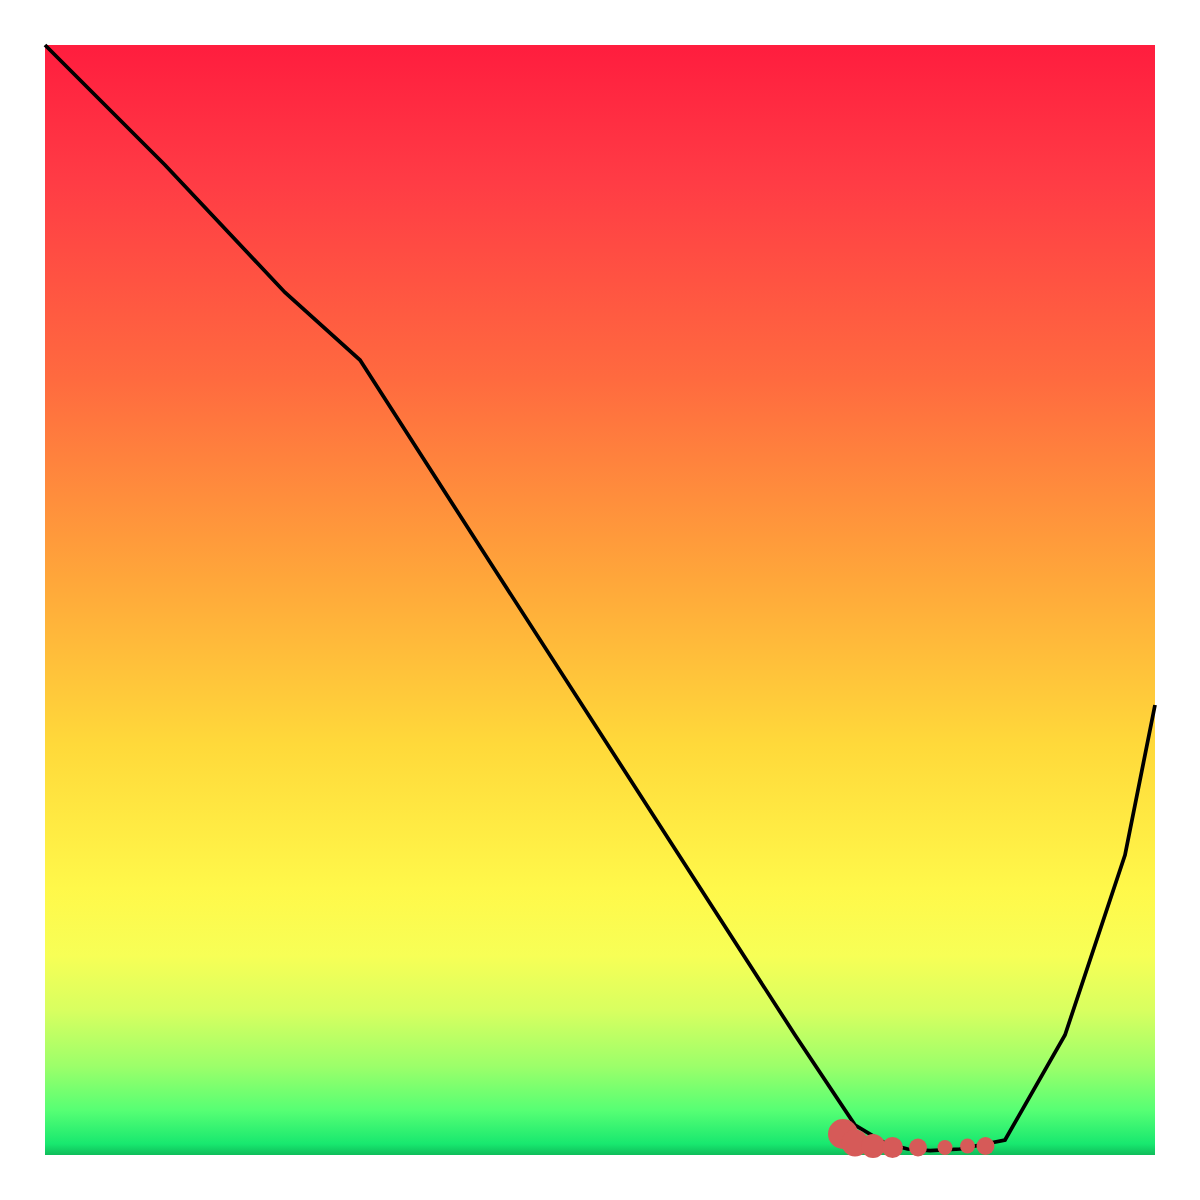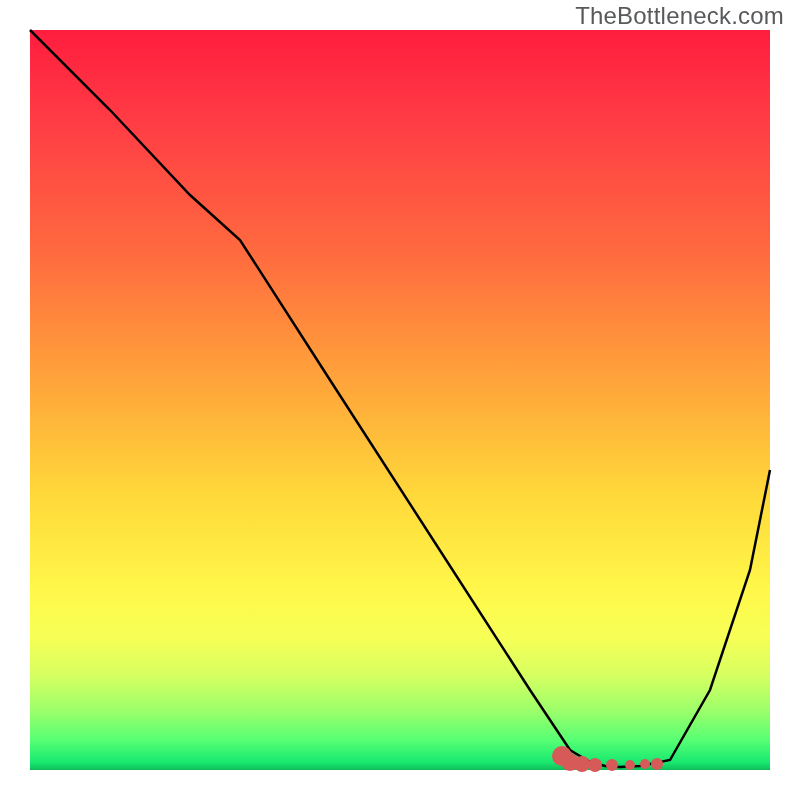--- a/index.html
+++ b/index.html
@@ -52,21 +52,20 @@
     width: 740px;
     height: 740px;
     overflow: visible;
   }
 </style>
 </head>
 <body>
 
 <div class="container">
 
-  <div class="watermark">TheBottleneck.com</div>
 
   <div class="plot-area">
     <svg class="curve" viewBox="0 0 740 740" preserveAspectRatio="none">
       <path fill="none" stroke="#000000" stroke-width="2.5" d="M0 0 L80 80 L160 165 L210 210 L300 350 L400 505 L500 660 L540 720 L560 732 L575 736 L590 737 L610 736 L640 730 L680 660 L720 540 L740 440" id="curve-path"></path>
       <g id="dots">
           <circle cx="532" cy="726" r="10" fill="#d65a58"></circle>
           <circle cx="540" cy="732" r="9" fill="#d65a58"></circle>
           <circle cx="552" cy="734" r="8" fill="#d65a58"></circle>
           <circle cx="565" cy="735" r="7" fill="#d65a58"></circle>
           <circle cx="582" cy="735" r="6" fill="#d65a58"></circle>

